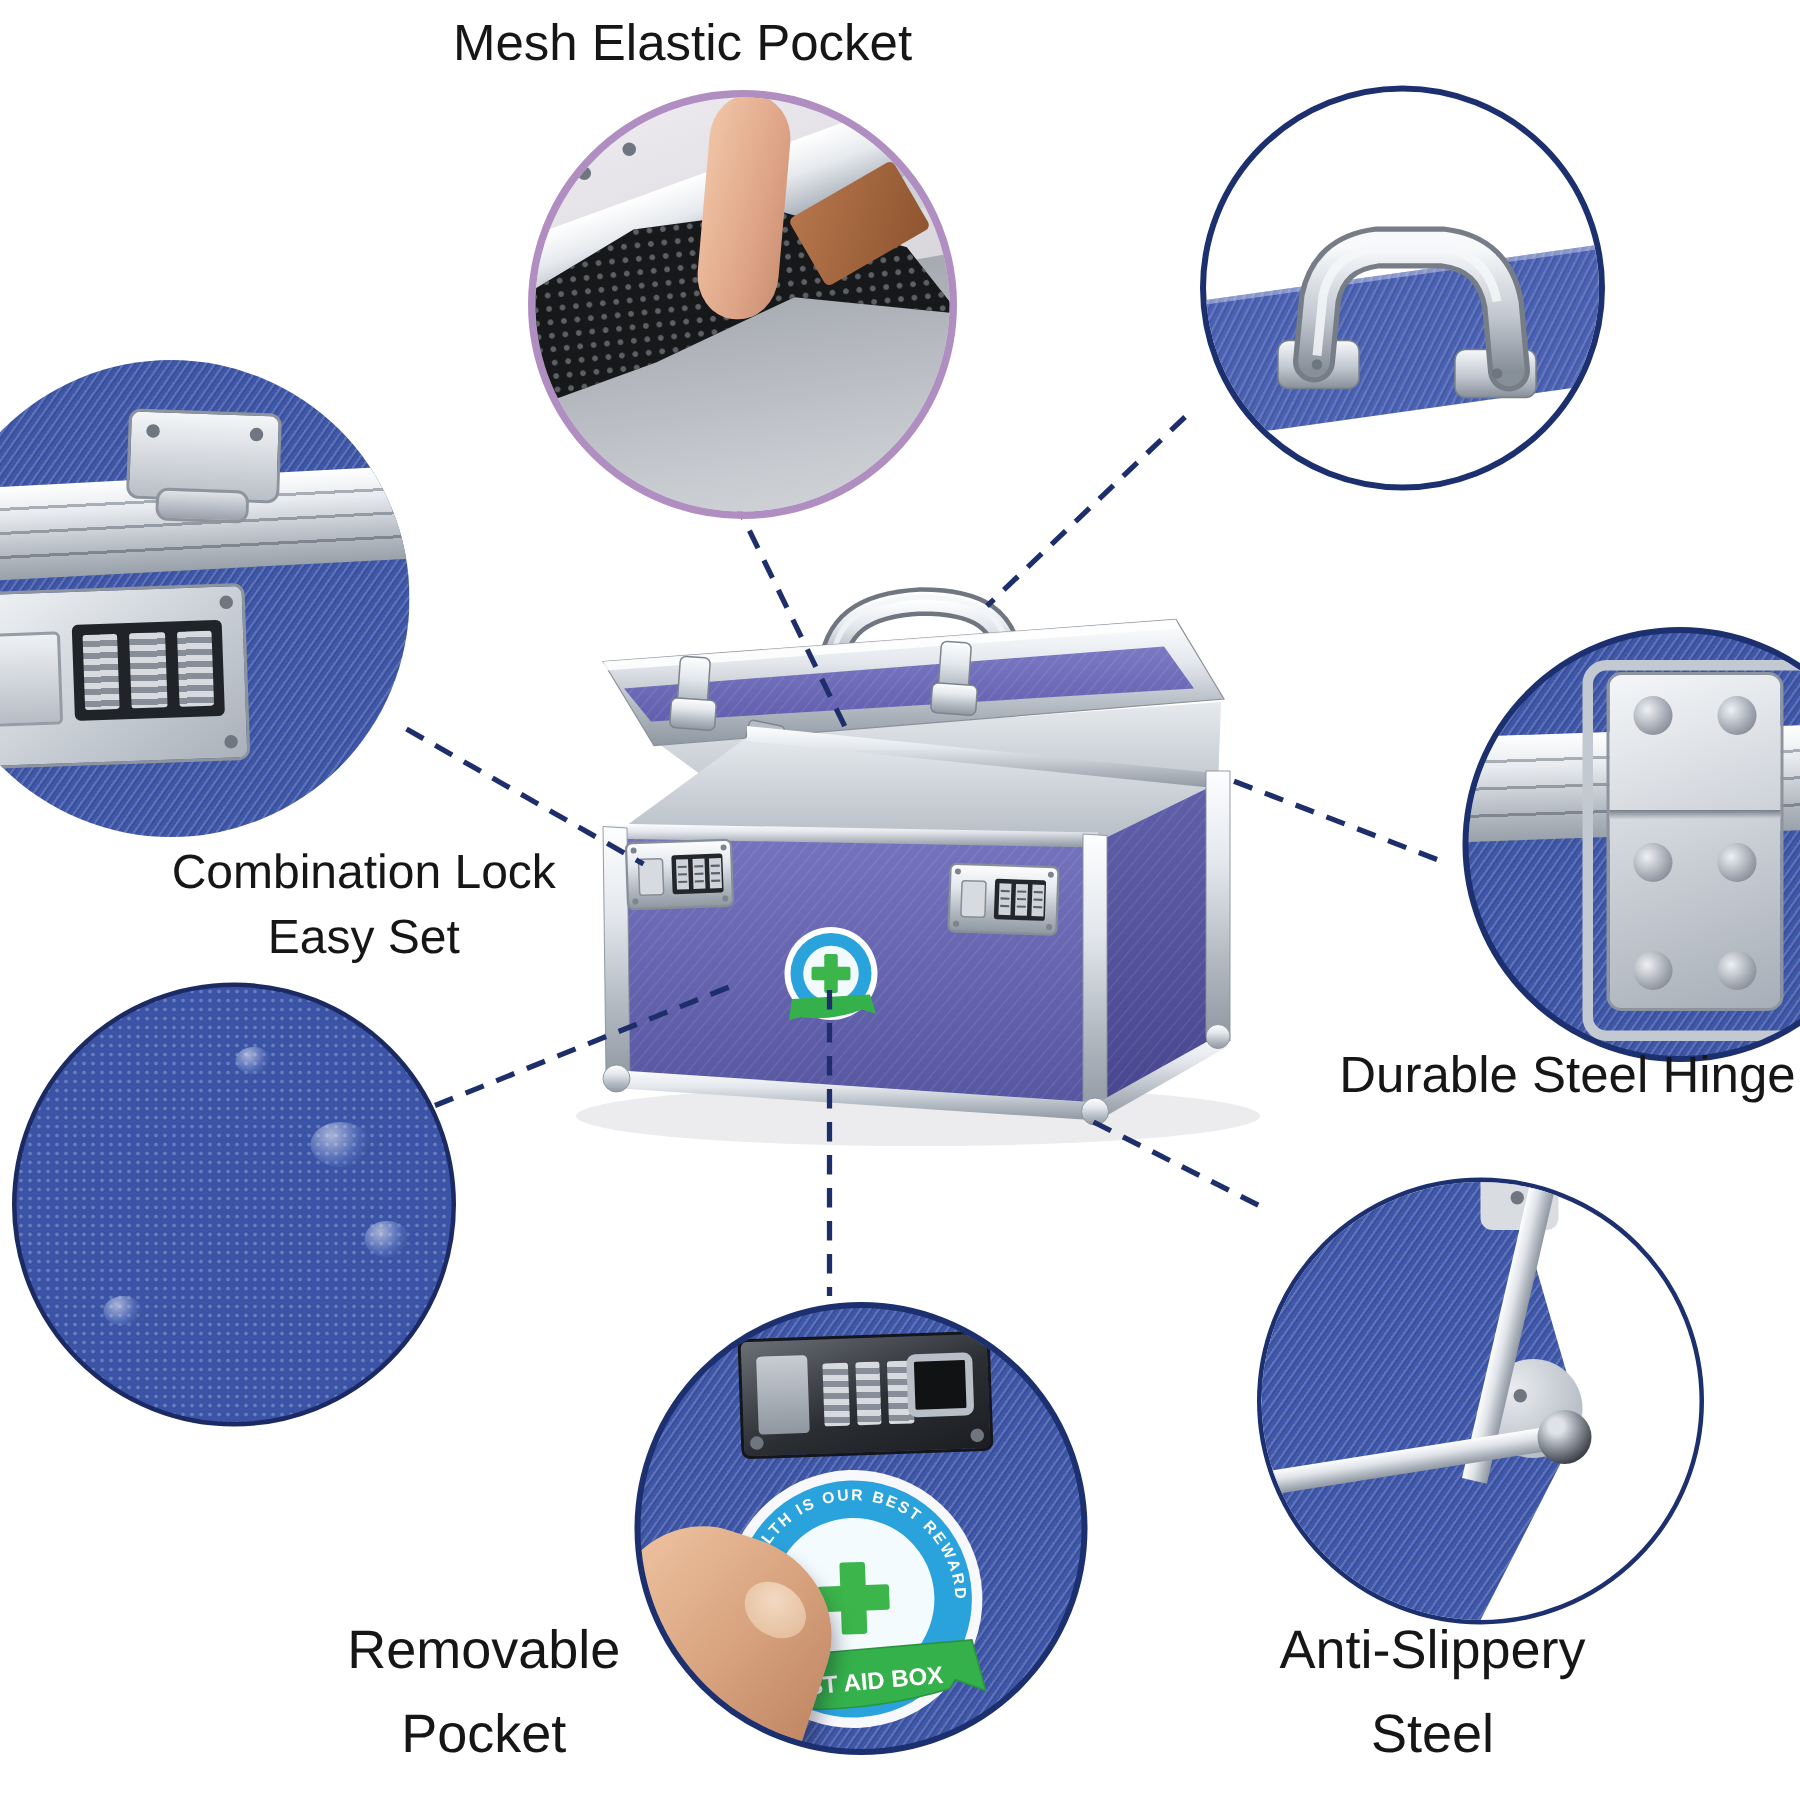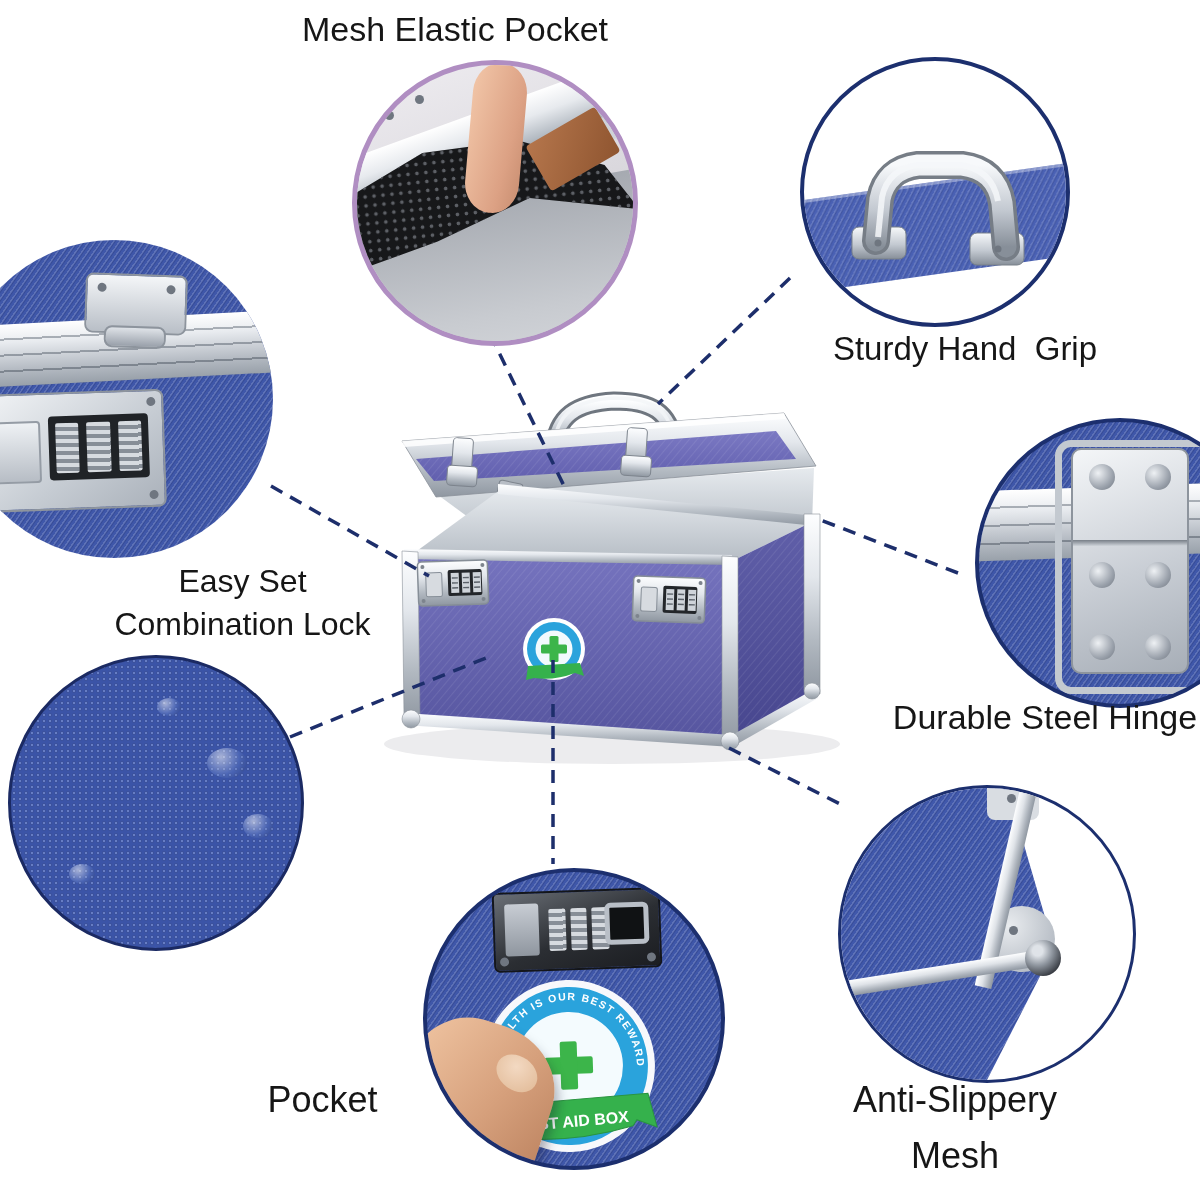--- a/index.html
+++ b/index.html
@@ -324,32 +324,32 @@
     <div class="as-bracket">
       <div class="screw" style="left:20px;top:20px;"></div>
     </div>
     <div class="as-trim1"></div>
     <div class="as-trim2"></div>
     <div class="as-ball"></div>
   </div>
 
   <div class="label" style="left:255px;top:8px;width:400px;font-size:34px;">Mesh Elastic Pocket</div>
 
-  <div class="label pre" style="left:820px;top:328px;width:290px;font-size:33px;">Sturdy Hand  Grip</div>
 
   <div class="label" style="left:85px;top:560px;width:315px;font-size:32px;line-height:43px;">
+    <div>Combination Lock</div>
     <div>Easy Set</div>
-    <div>Combination Lock</div>
   </div>
 
   <div class="label" style="left:880px;top:696px;width:330px;font-size:34px;">Durable Steel Hinge</div>
 
 
   <div class="label" style="left:195px;top:1072px;width:255px;font-size:36px;line-height:56px;">
+    <div>Removable</div>
     <div>Pocket</div>
   </div>
 
   <div class="label" style="left:820px;top:1072px;width:270px;font-size:36px;line-height:56px;">
     <div>Anti-Slippery</div>
-    <div>Mesh</div>
+    <div>Steel</div>
   </div>
 
 </div>
 
 </body></html>

